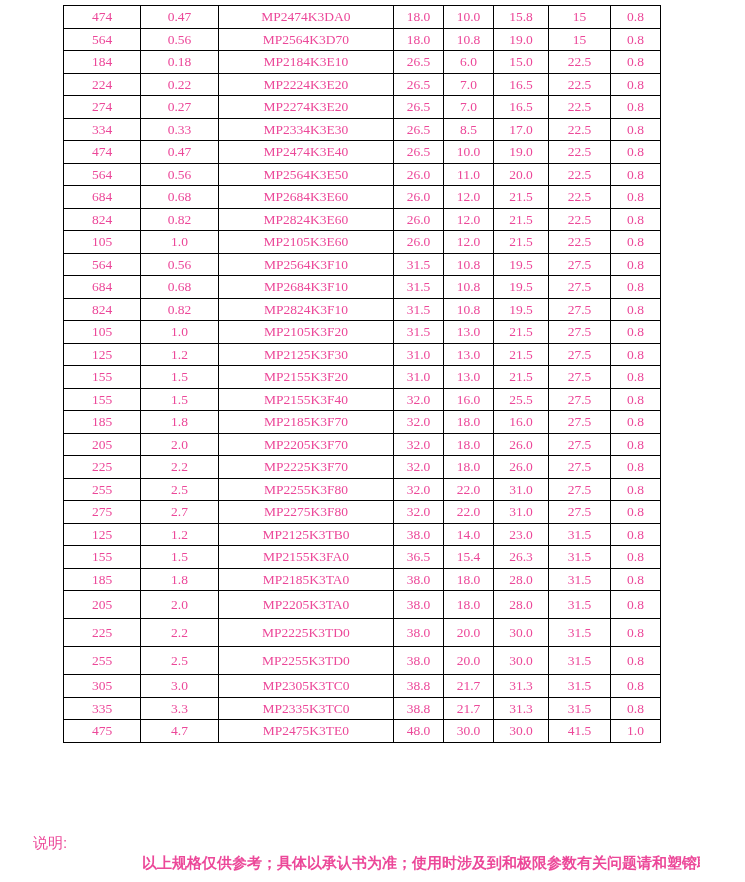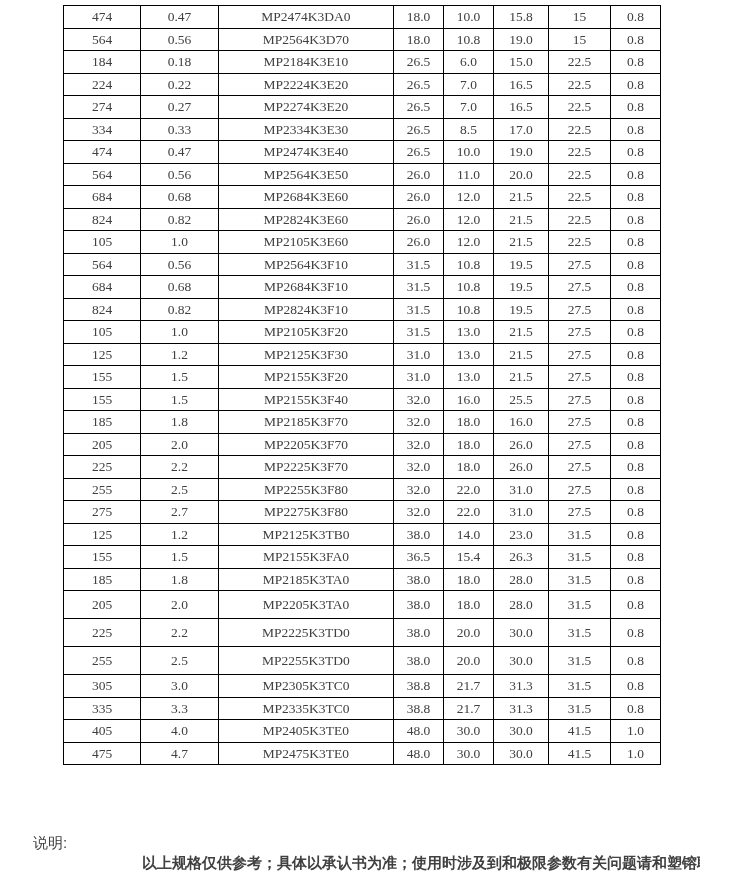--- a/index.html
+++ b/index.html
@@ -7,21 +7,21 @@
     padding: 0;
     background: #ffffff;
   }
   .page {
     position: relative;
     width: 700px;
     height: 882px;
     background: #ffffff;
     overflow: hidden;
     font-family: "Liberation Serif", serif;
-    color: #404040;
+    color: #ec4899;
   }
   table.spec-table {
     position: absolute;
     left: 63px;
     top: 5px;
     border-collapse: collapse;
     table-layout: fixed;
     width: 597px;
   }
   table.spec-table td {
@@ -390,30 +390,20 @@
           <td>335</td>
           <td>3.3</td>
           <td>MP2335K3TC0</td>
           <td>38.8</td>
           <td>21.7</td>
           <td>31.3</td>
           <td>31.5</td>
           <td>0.8</td>
         </tr>
         <tr>
-          <td>405</td>
-          <td>4.0</td>
-          <td>MP2405K3TE0</td>
-          <td>48.0</td>
-          <td>30.0</td>
-          <td>30.0</td>
-          <td>41.5</td>
-          <td>1.0</td>
-        </tr>
-        <tr>
           <td>475</td>
           <td>4.7</td>
           <td>MP2475K3TE0</td>
           <td>48.0</td>
           <td>30.0</td>
           <td>30.0</td>
           <td>41.5</td>
           <td>1.0</td>
         </tr>
       </tbody>

